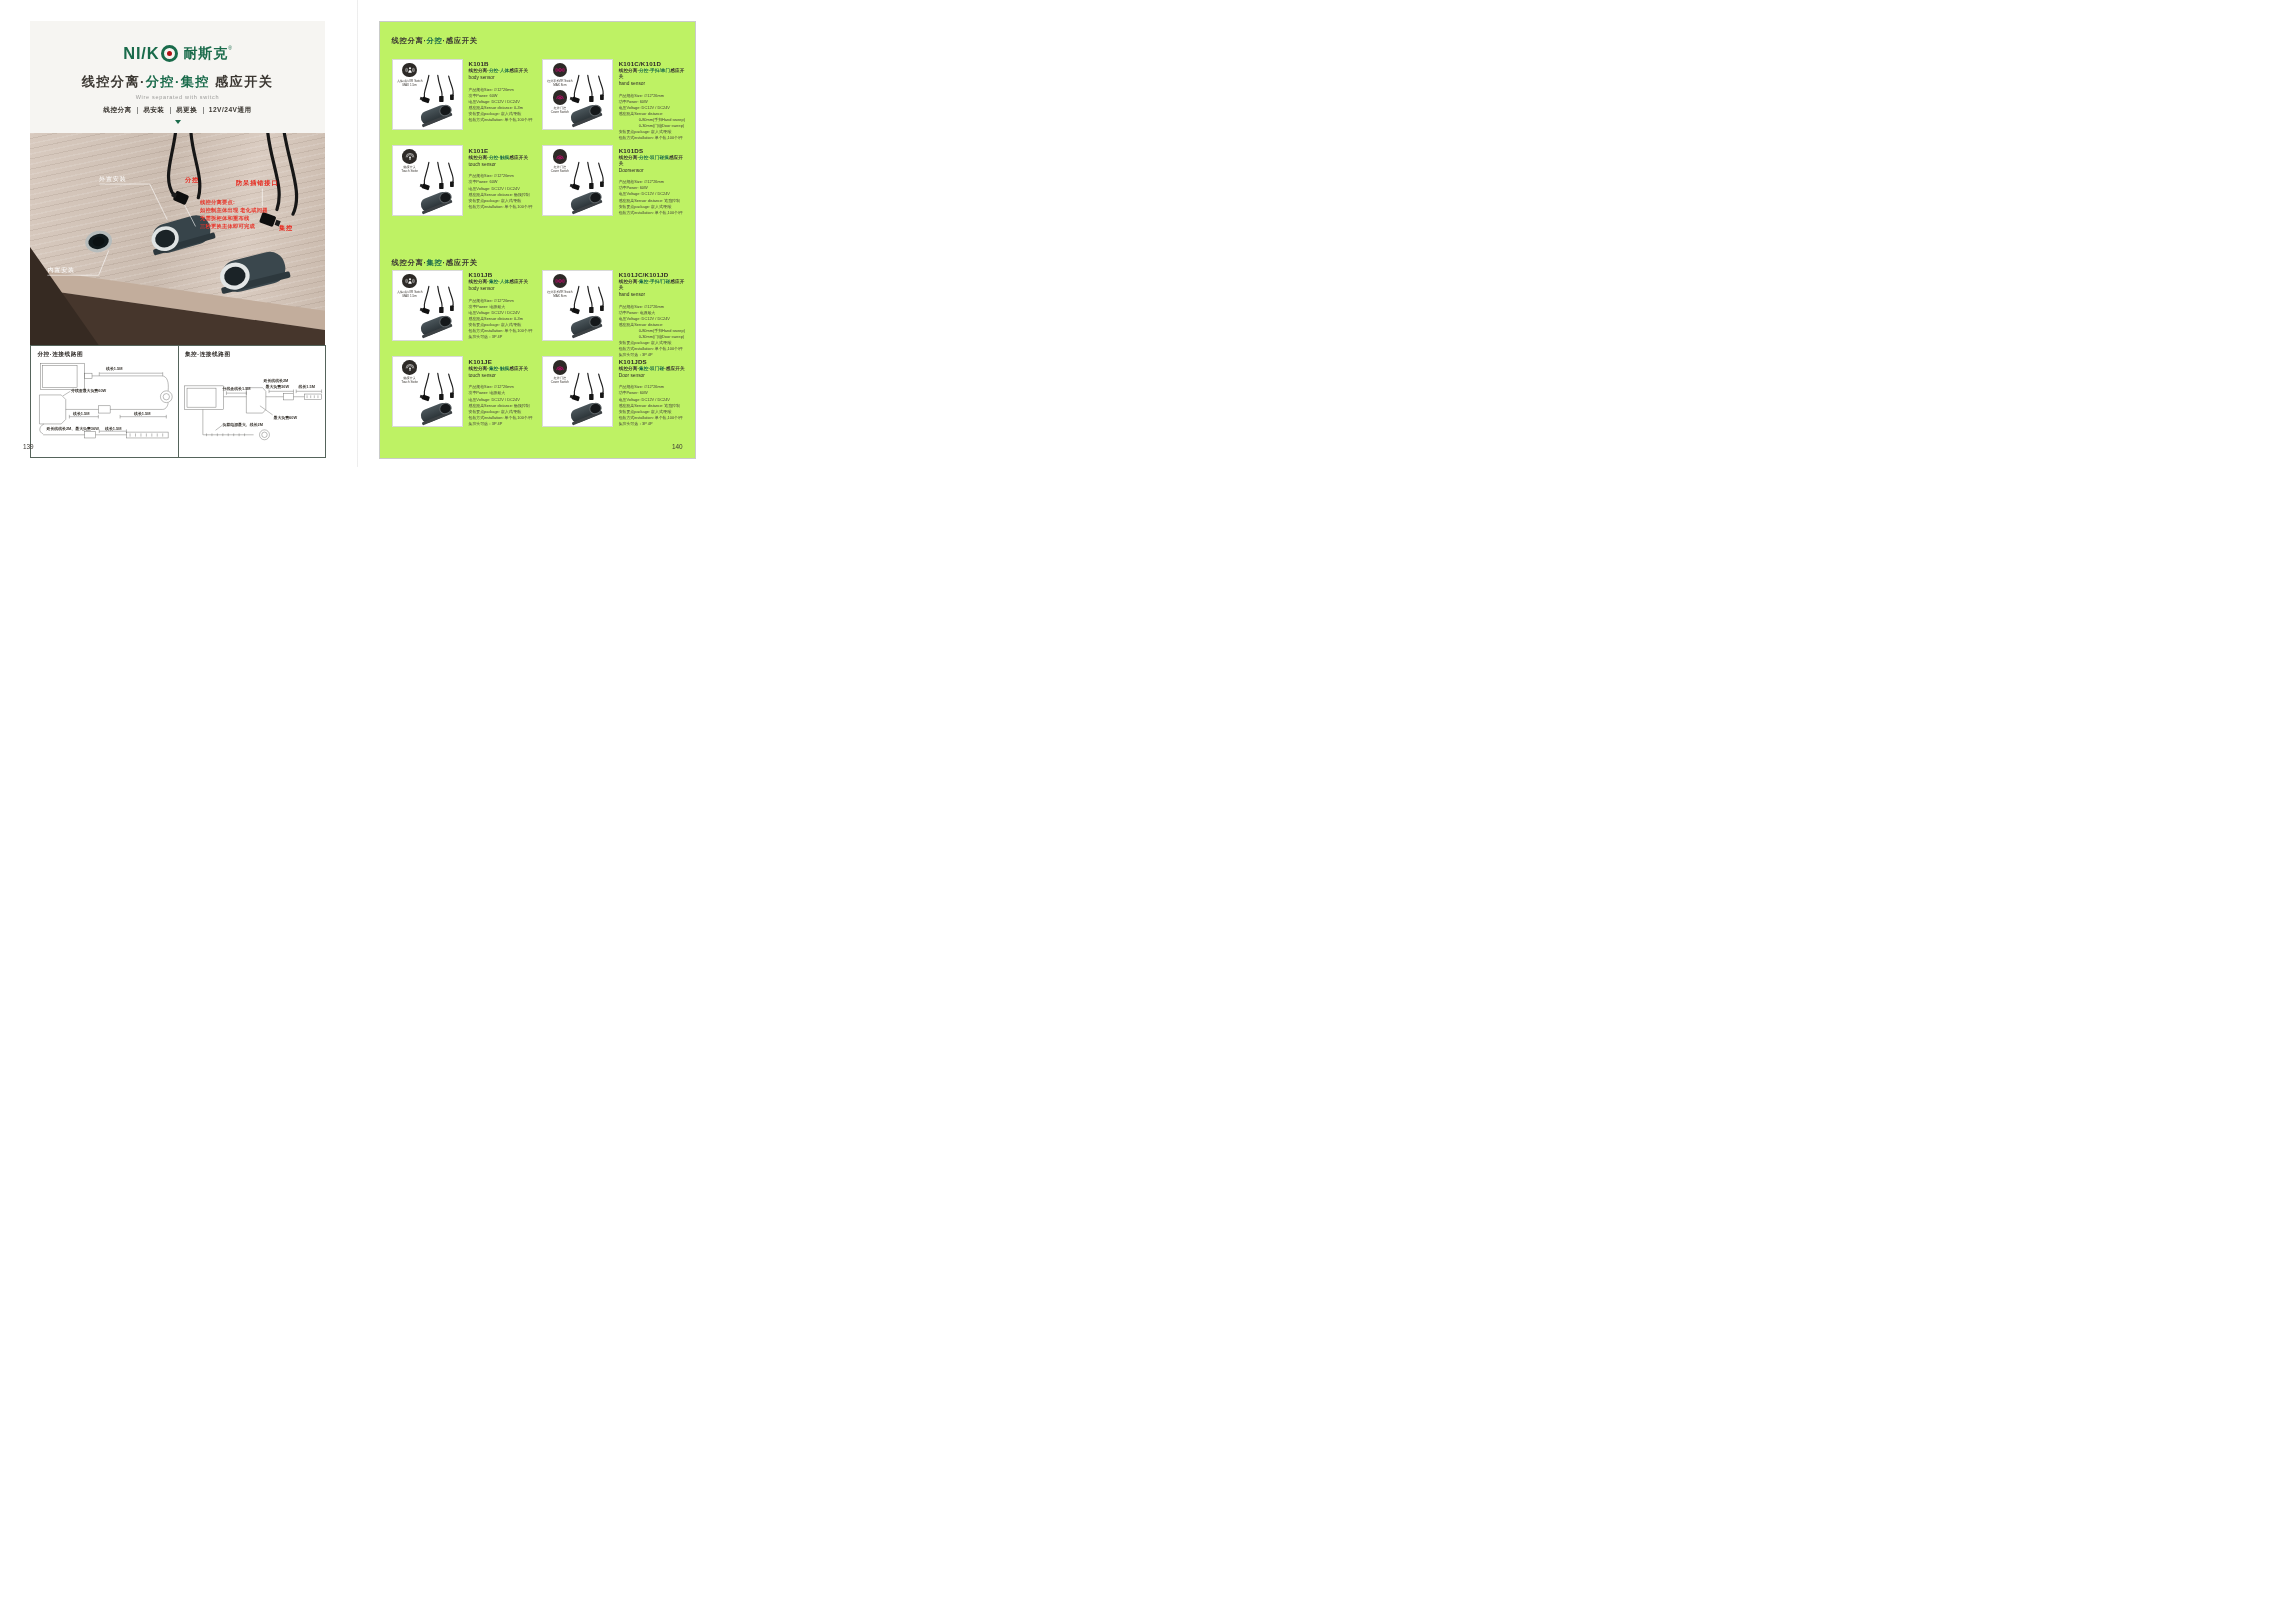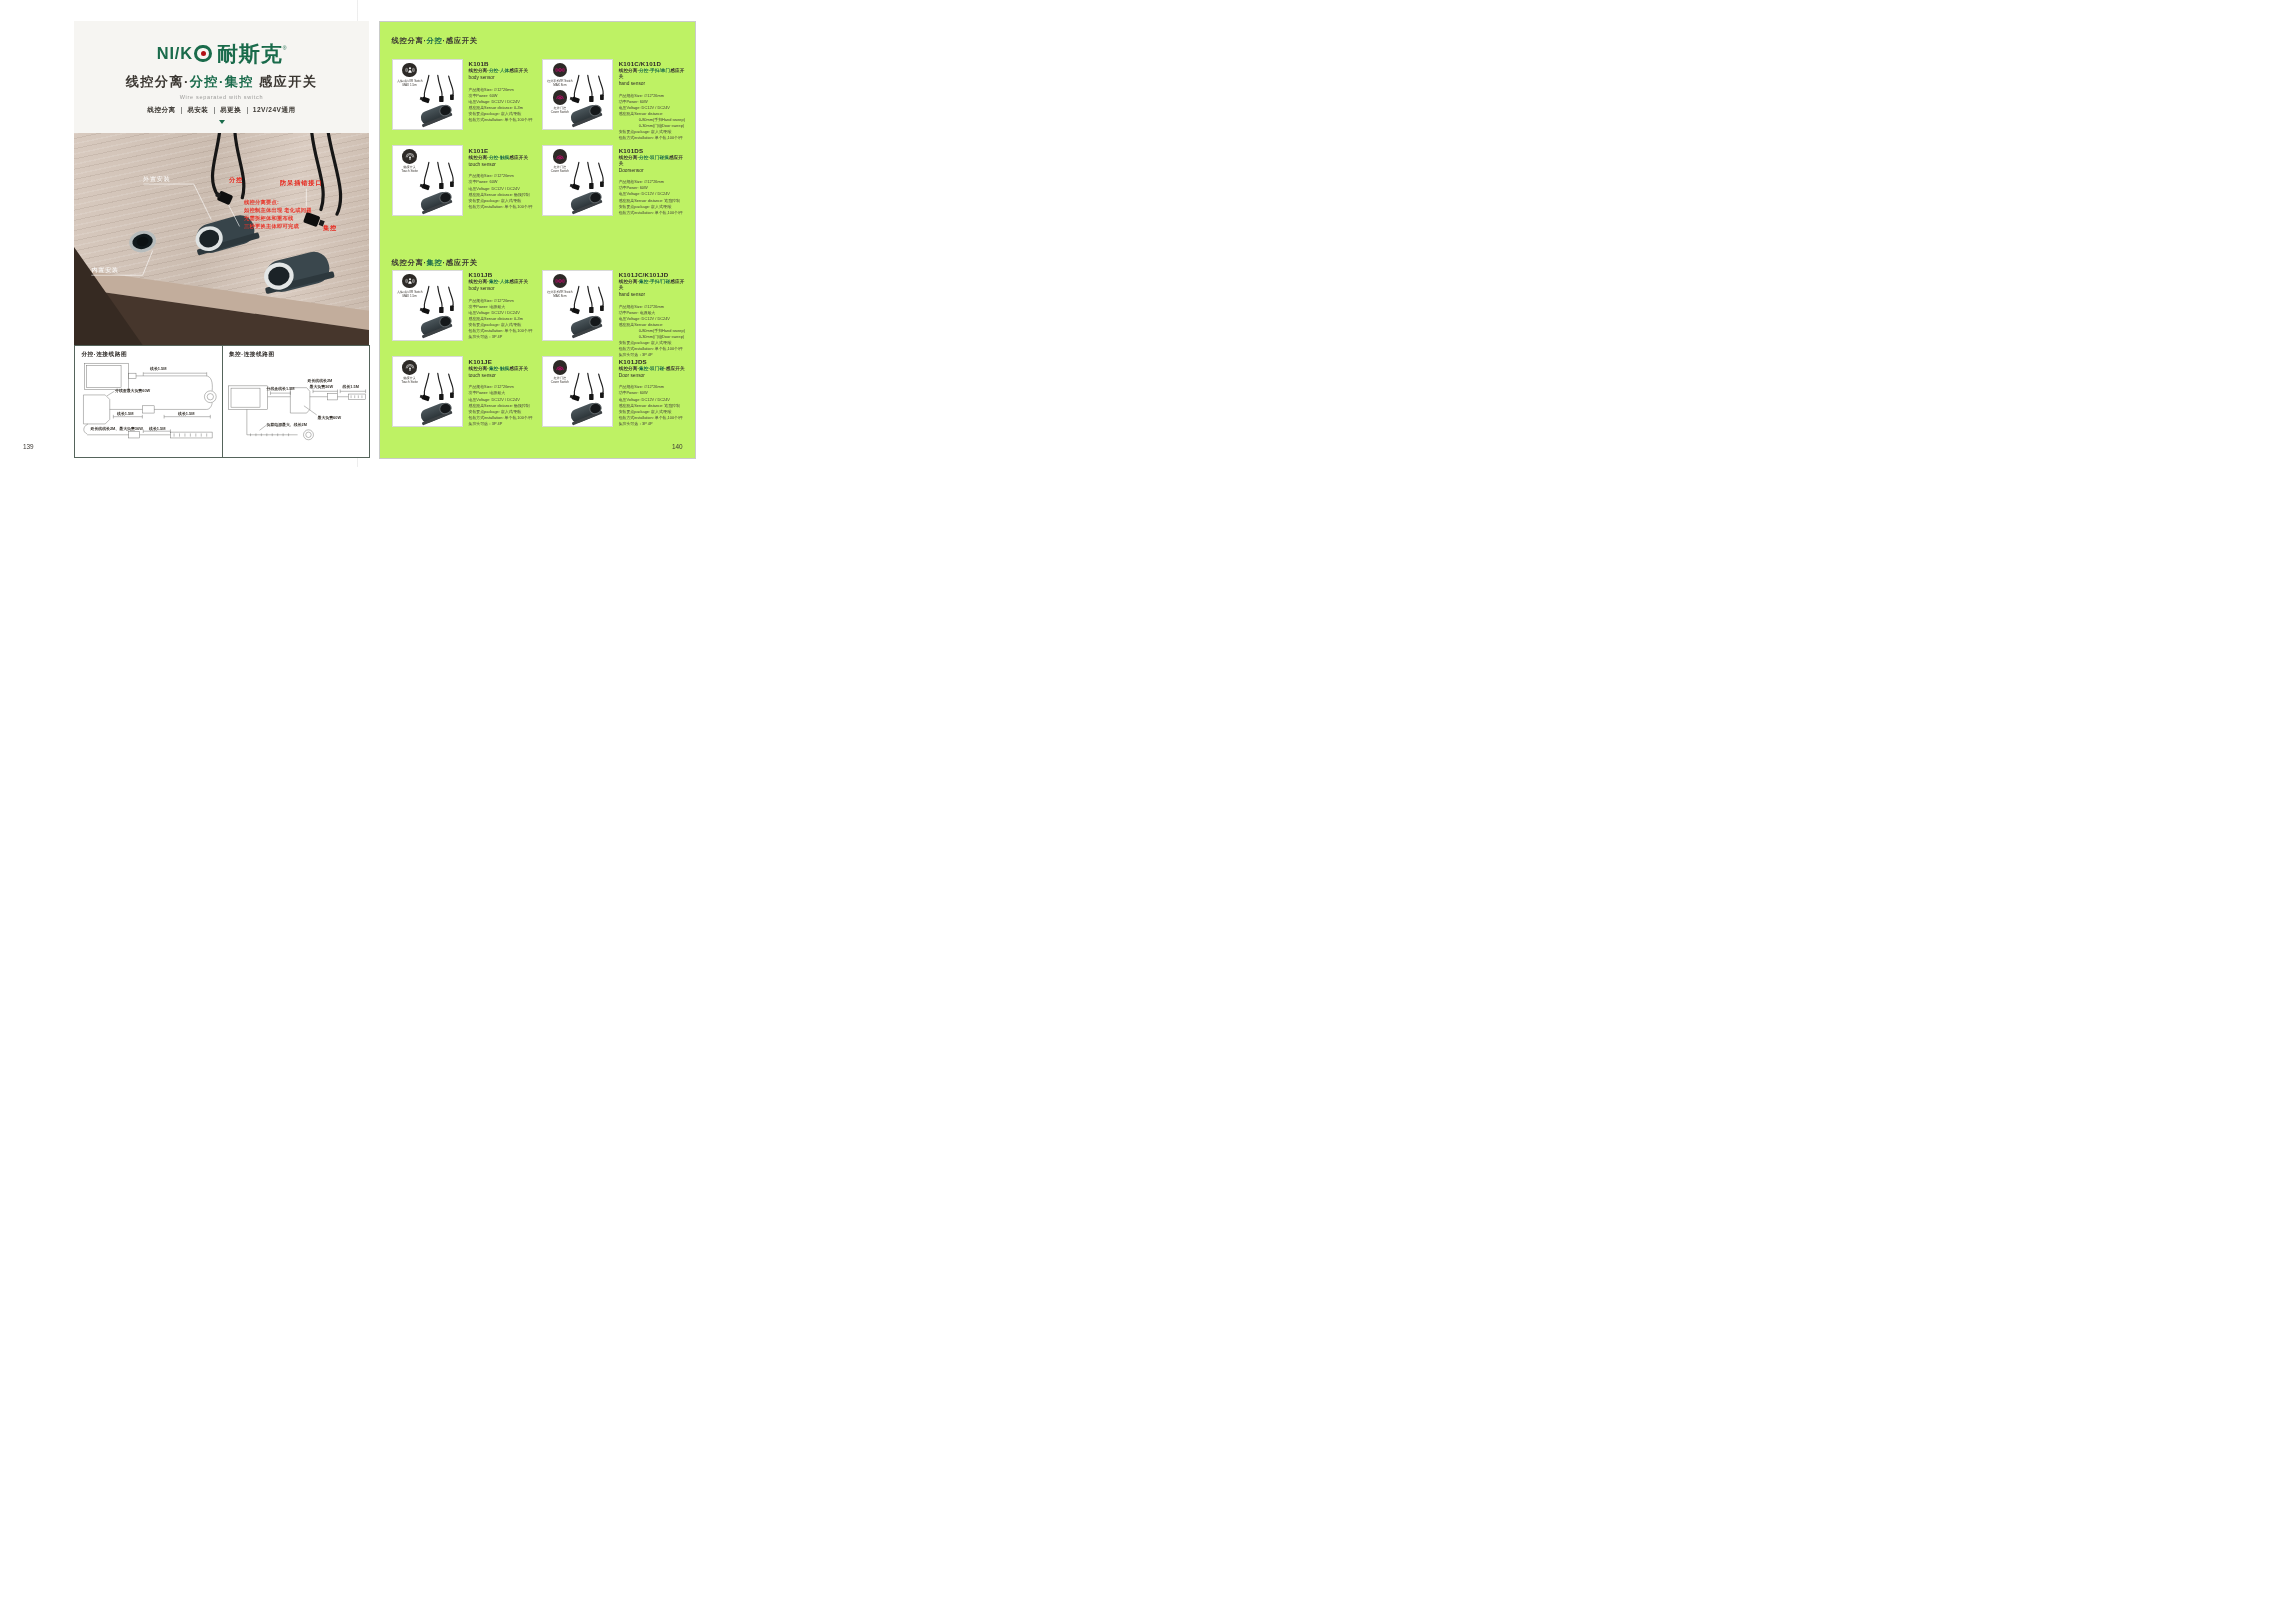--- a/index.html
+++ b/index.html
@@ -2,27 +2,27 @@
 <html style="font-size:7.3px"><head>
 <meta charset="utf-8">
 <style>
   html,body{margin:0;padding:0;}
   body{
     width:716px;height:467px;position:relative;background:#ffffff;
     font-family:"Liberation Sans","DejaVu Sans",sans-serif;color:#3c3833;overflow:hidden;
   }
   .spine{position:absolute;left:357px;top:0;width:0.9px;height:100%;background:linear-gradient(90deg,#f2f2f2,#e9e9e9);}
   
-  .page-left{position:absolute;left:30px;top:20.6px;width:295px;height:436px;margin-left:44px;}
+  .page-left{position:absolute;left:30px;top:20.6px;width:295px;height:436px;}
   .hdr{position:absolute;top:0;left:0;width:295px;height:112px;background:#f6f5f2;text-align:center;}
   .logo-row{display:flex;align-items:center;justify-content:center;margin-top:24px;height:18px;}
   .logo-en{font-size:16.4px;font-weight:bold;color:#1a6b4b;letter-spacing:0.9px;}
   .logo-o{display:inline-block;width:11.4px;height:11.4px;border:3.2px solid #1a6b4b;border-radius:50%;position:relative;margin:0 1.4px;}
   .logo-dot{position:absolute;left:50%;top:50%;width:5px;height:5px;margin:-2.5px 0 0 -2.5px;border-radius:50%;background:#b01116;}
-  .logo-cn{font-size:21px;font-weight:bold;color:#1a6b4b;margin-left:3.7px;letter-spacing:0.9px;}
+  .logo-cn{font-size:14px;font-weight:bold;color:#1a6b4b;margin-left:3.7px;letter-spacing:0.9px;}
   .logo-reg{font-size:5px;color:#1a6b4b;vertical-align:top;position:relative;top:-5.5px;}
   .main-title{margin-top:10px;font-size:13.2px;font-weight:bold;letter-spacing:1.4px;color:#3b3732;}
   .t-green{color:#1a6b4b;}
   .sub-en{margin-top:3.2px;font-size:5.5px;color:#9a9a98;letter-spacing:0.7px;}
   .features{margin-top:6px;display:flex;align-items:center;justify-content:center;font-size:6.6px;font-weight:bold;color:#3b3732;letter-spacing:0.5px;}
   .fsep{width:0.5px;height:6.9px;background:#8a8a88;margin:0 5.5px;}
   .tri{width:0;height:0;border-left:3.2px solid transparent;border-right:3.2px solid transparent;border-top:4.1px solid #1a6b4b;margin:5.5px auto 0;}
   
   .photo{position:absolute;top:112px;left:0;width:295px;height:212px;overflow:hidden;
     background:linear-gradient(100deg,#d8cabf,#cbbcb0 45%,#daccc1 70%,#c9b9ac);}

